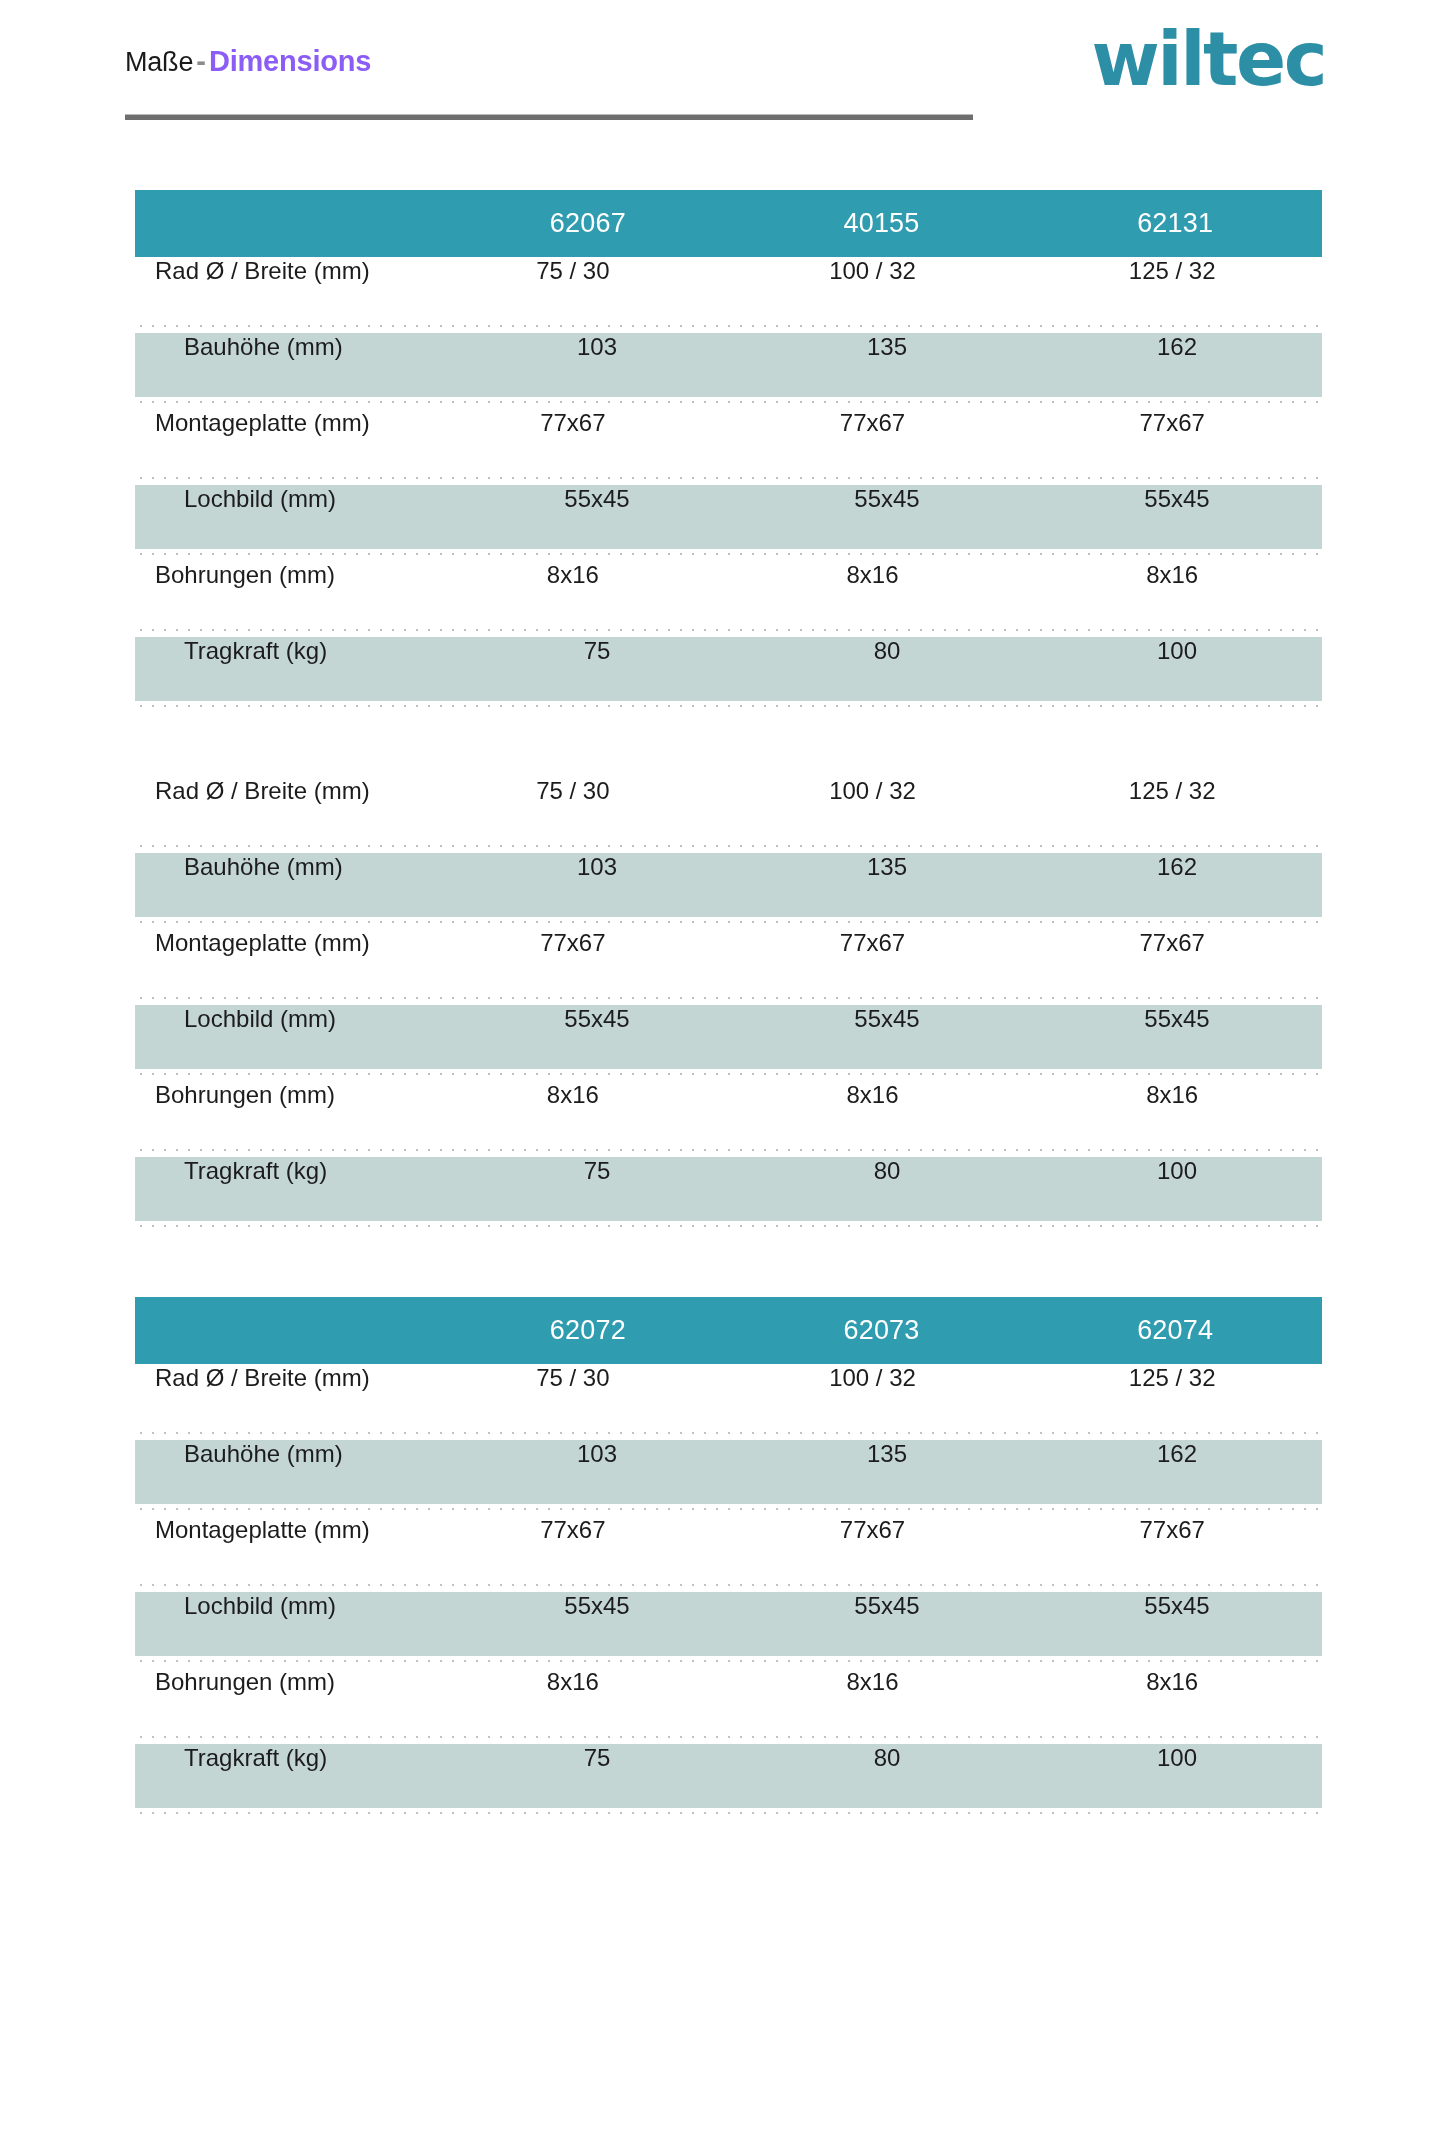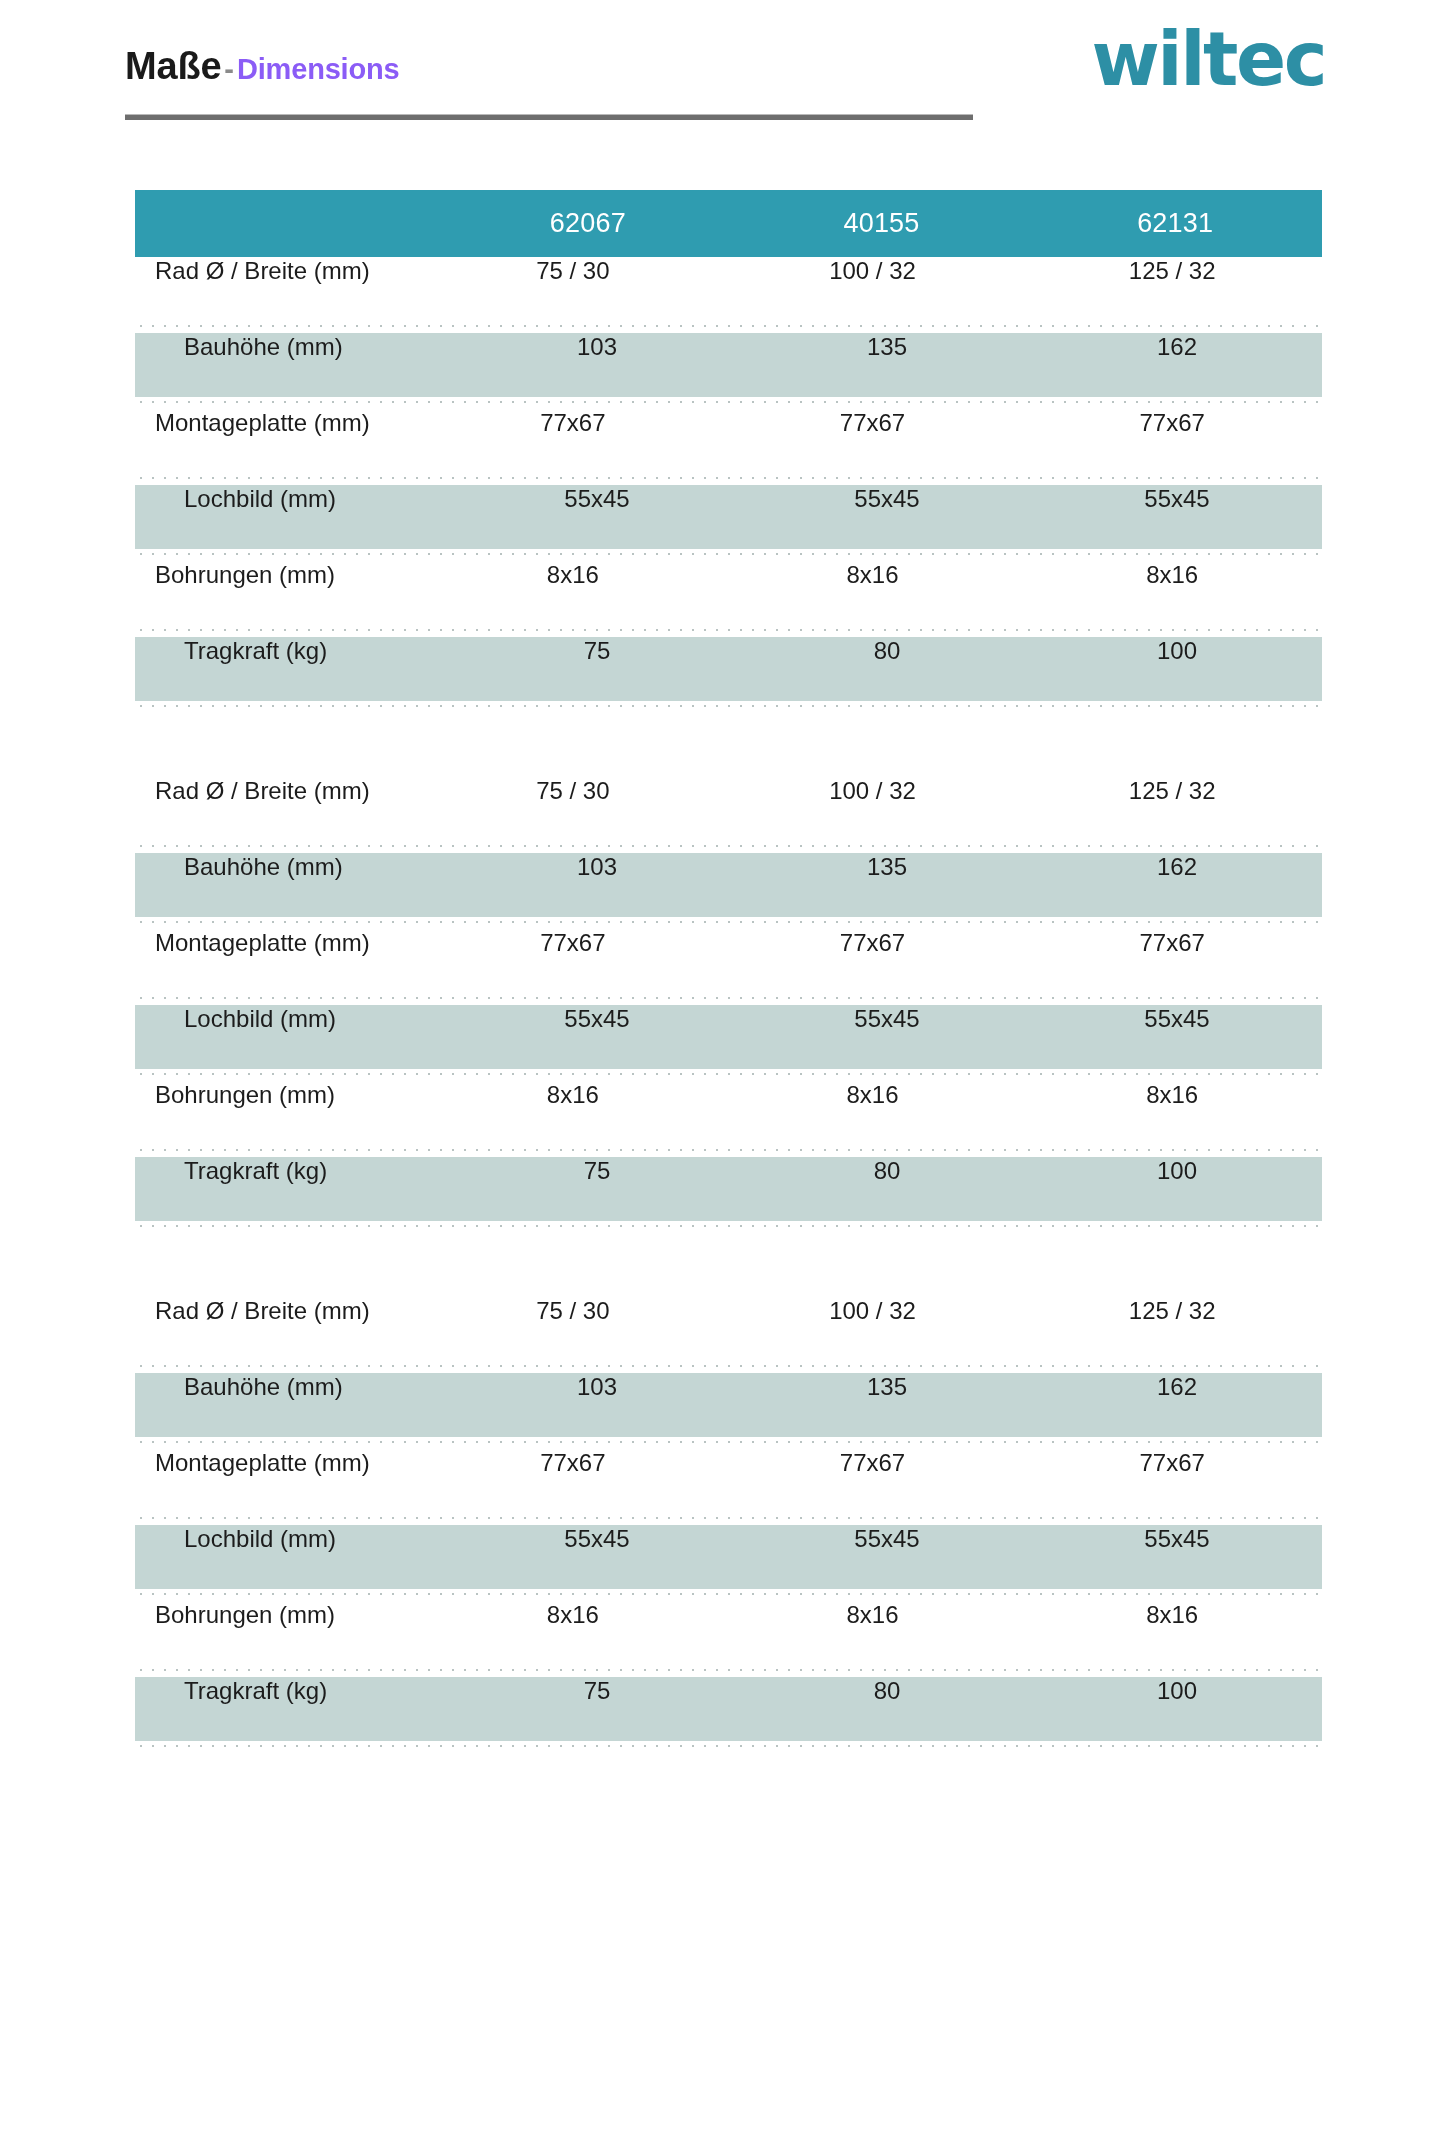--- a/index.html
+++ b/index.html
@@ -24,22 +24,22 @@
     width: 1445px;
     height: 150px;
   }
   .title-block {
     position: absolute;
     left: 125px;
     top: 45px;
     white-space: nowrap;
   }
   .title-de {
-    font-size: 38px;
-    font-weight: bold;
+    font-size: 27px;
+    font-weight: normal;
     color: #1a1a1a;
     letter-spacing: -0.2px;
   }
   .title-sep {
     font-size: 29px;
     font-weight: bold;
     color: #8a8a8a;
     padding: 0 3px;
   }
   .title-en {
@@ -238,20 +238,26 @@
         </div>
         <div class="data-row shaded">
           <div class="label-cell">Tragkraft (kg)</div>
           <div class="val-cell">75</div>
           <div class="val-cell">80</div>
           <div class="val-cell">100</div>
         </div>
       </div>
     </div>
     <div class="spec-table">
+      <div class="thead-row">
+        <div class="label-cell"></div>
+        <div class="val-cell">62072</div>
+        <div class="val-cell">62073</div>
+        <div class="val-cell">62074</div>
+      </div>
       <div class="tbody">
         <div class="data-row">
           <div class="label-cell">Rad Ø / Breite (mm)</div>
           <div class="val-cell">75 / 30</div>
           <div class="val-cell">100 / 32</div>
           <div class="val-cell">125 / 32</div>
         </div>
         <div class="data-row shaded">
           <div class="label-cell">Bauhöhe (mm)</div>
           <div class="val-cell">103</div>

